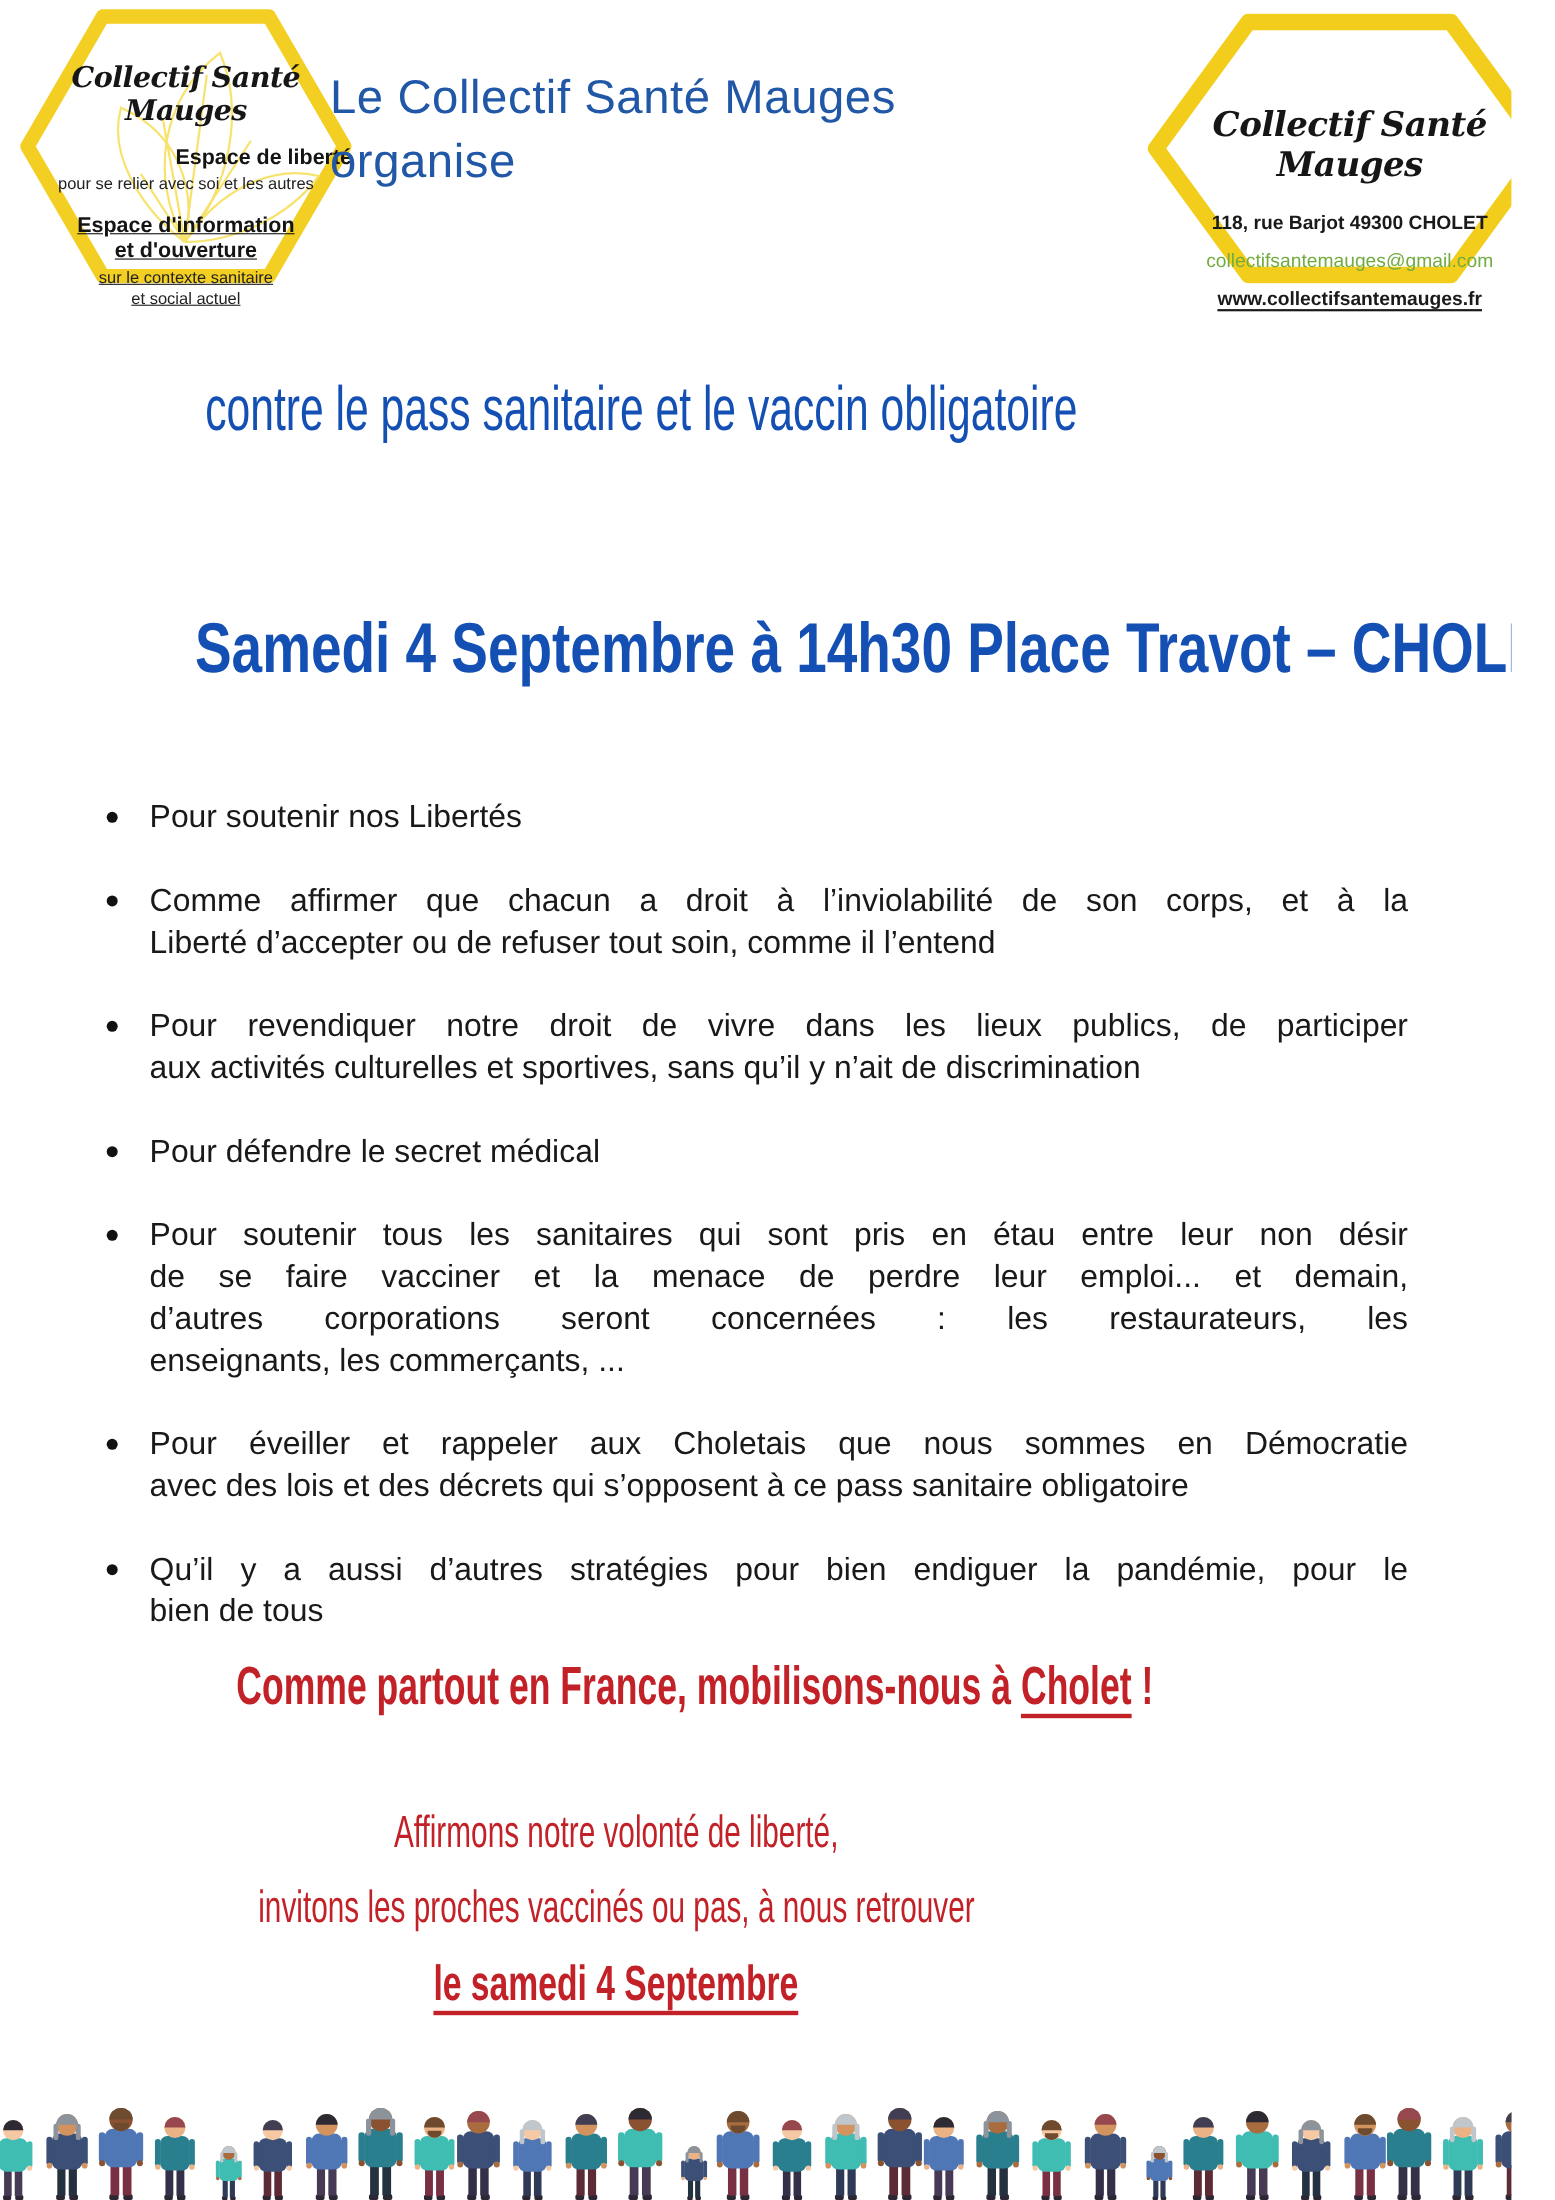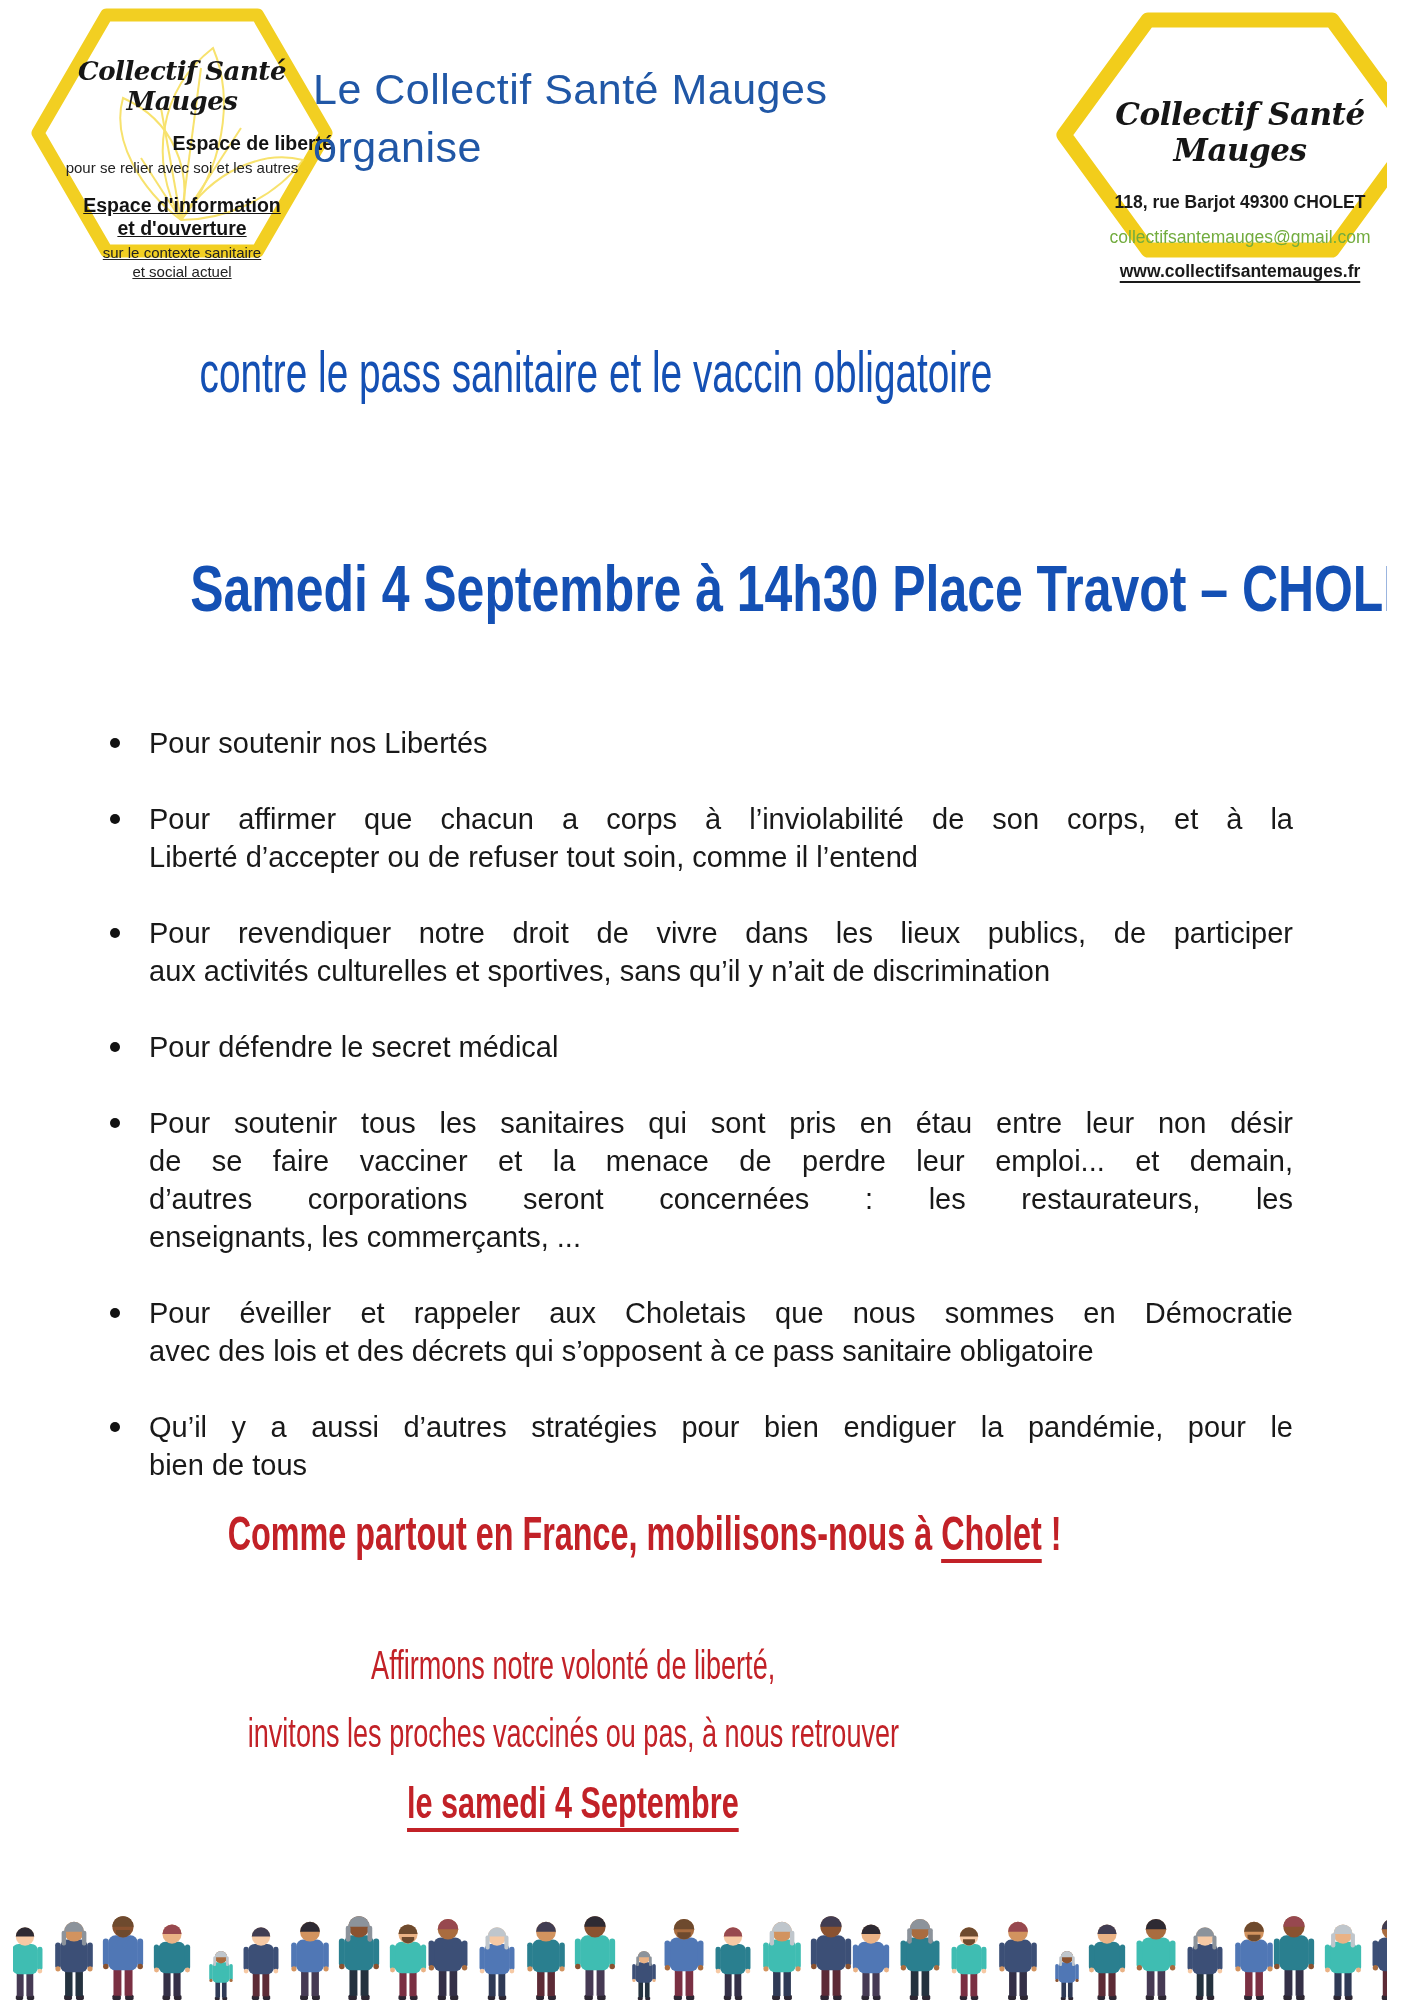--- a/index.html
+++ b/index.html
@@ -1,17 +1,17 @@
 <!DOCTYPE html>
 <html style="--brand_blue: #2057a6; --title_blue: #1450b4; --accent_red: #c22127; --hex_yellow: #f2cf22; --email_green: #72ac3e;"><head>
 <meta charset="utf-8">
 <style>
   html,body{margin:0;padding:0;background:#fff;}
   .page{position:relative;width:1374px;height:2000px;background:#fff;overflow:hidden;
-        font-family:"Liberation Sans",sans-serif;color:#191919;margin-left:13px;}
+        font-family:"Liberation Sans",sans-serif;color:#191919;}
 
   
   .cond{display:inline-block;white-space:nowrap;transform:scaleX(var(--sx,.72));transform-origin:50% 50%;}
 
   
   .hex-badge{position:absolute;}
   .hex-frame{position:absolute;inset:0;}
   .hex-content{position:relative;text-align:center;}
   .script{font-family:"DejaVu Serif",serif;font-style:italic;font-weight:700;color:#161616;}
   .pre{white-space:pre-line;text-decoration:underline;}
@@ -126,21 +126,21 @@
 
   <div class="dateline">
     <span class="cond">Samedi 4 Septembre à 14h30 Place Travot – CHOLET</span>
   </div>
 
   <ul class="bullets" id="bullets">
       <li>
         <div class="jline jlast">Pour soutenir nos Libertés</div>
       </li>
       <li>
-        <div class="jline">Pour affirmer que chacun a corps à l’inviolabilité de son corps, et à la</div>
+        <div class="jline">Comme affirmer que chacun a droit à l’inviolabilité de son corps, et à la</div>
         <div class="jline jlast">Liberté d’accepter ou de refuser tout soin, comme il l’entend</div>
       </li>
       <li>
         <div class="jline">Pour revendiquer notre droit de vivre dans les lieux publics, de participer</div>
         <div class="jline jlast">aux activités culturelles et sportives, sans qu’il y n’ait de discrimination</div>
       </li>
       <li>
         <div class="jline jlast">Pour défendre le secret médical</div>
       </li>
       <li>

